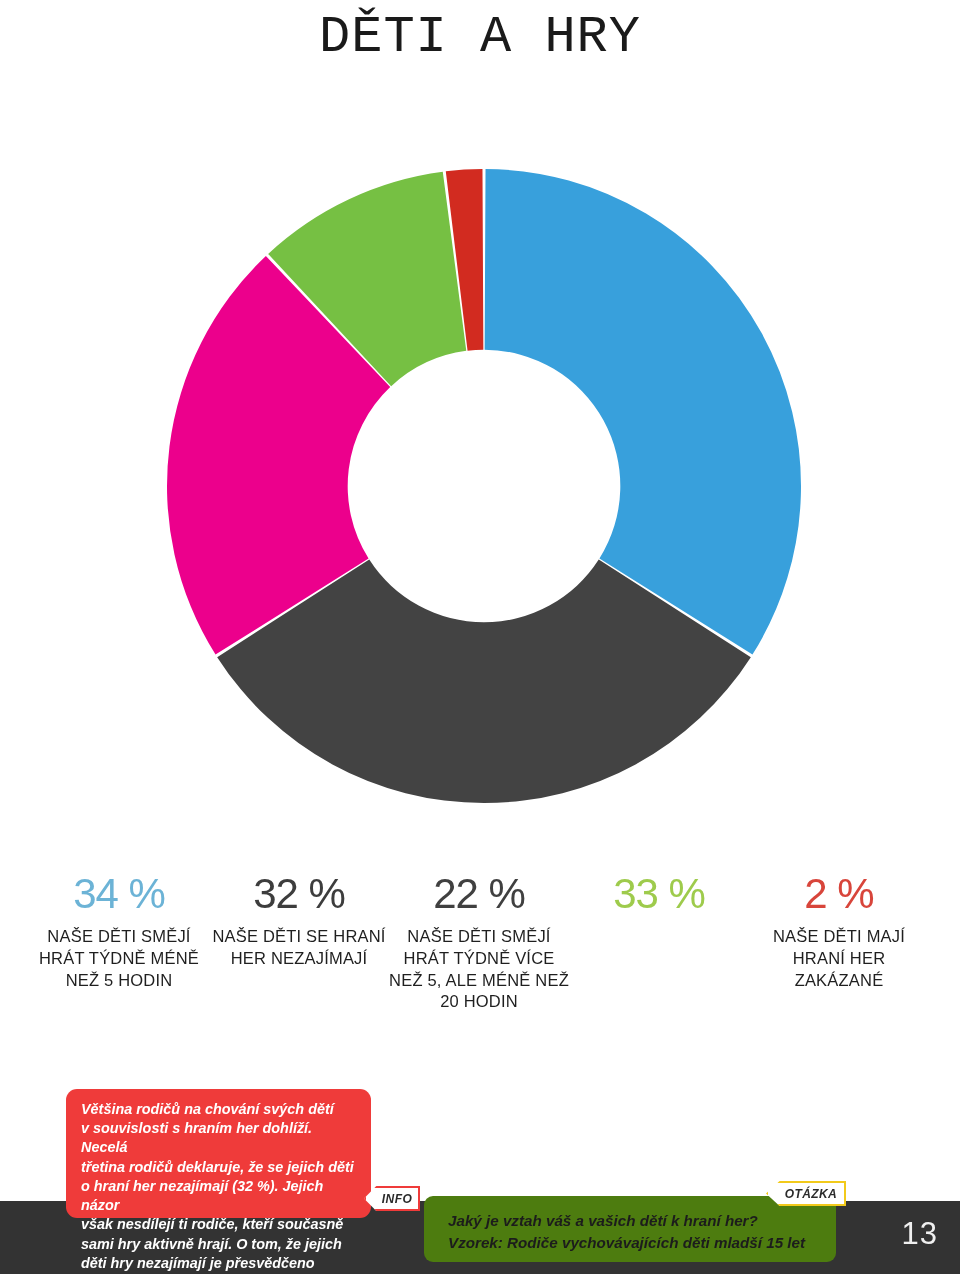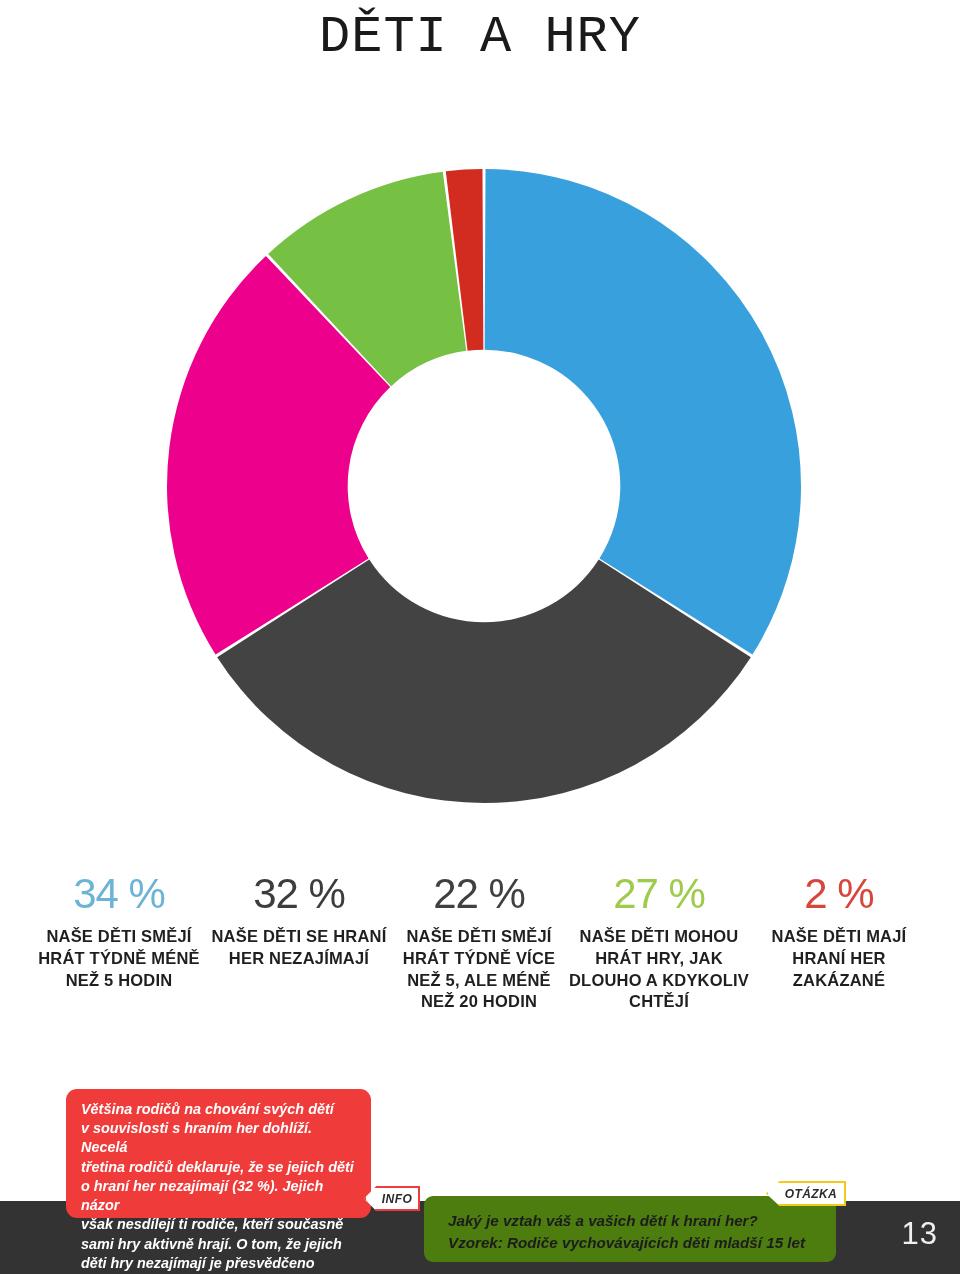--- a/index.html
+++ b/index.html
@@ -58,21 +58,21 @@
     font-weight: 300;
     line-height: 1.05;
     letter-spacing: -1px;
     margin-bottom: 10px;
     white-space: nowrap;
   }
   .stat-label {
     font-size: 16.5px;
     line-height: 1.32;
     color: #1f1f1f;
-    font-weight: 700;
+    font-weight: 400;
     letter-spacing: 0.2px;
     text-transform: uppercase;
   }
 
   
   .bottom-bar {
     position: absolute;
     left: 0;
     top: 1201px;
     width: 960px;
@@ -199,27 +199,21 @@
   <div class="stat">
     <div class="stat-value" style="color: #404040;">22 %</div>
     <div class="stat-label">NAŠE DĚTI SMĚJÍ
 HRÁT TÝDNĚ
 VÍCE NEŽ 5,
 ALE MÉNĚ NEŽ
 20 HODIN</div>
   </div>
 
   <div class="stat">
-    <div class="stat-value" style="color: rgb(158, 203, 76);">27 %</div>
-    <div class="stat-label">NAŠE DĚTI
-MOHOU HRÁT
-HRY, JAK
-DLOUHO
-A KDYKOLIV
-CHTĚJÍ</div>
+    <div class="stat-value" style="color: rgb(158, 203, 76);">33 %</div>
   </div>
 
   <div class="stat">
     <div class="stat-value" style="color: rgb(216, 69, 59);">2 %</div>
     <div class="stat-label">NAŠE DĚTI MAJÍ
 HRANÍ HER
 ZAKÁZANÉ</div>
   </div>
 
 </div>

